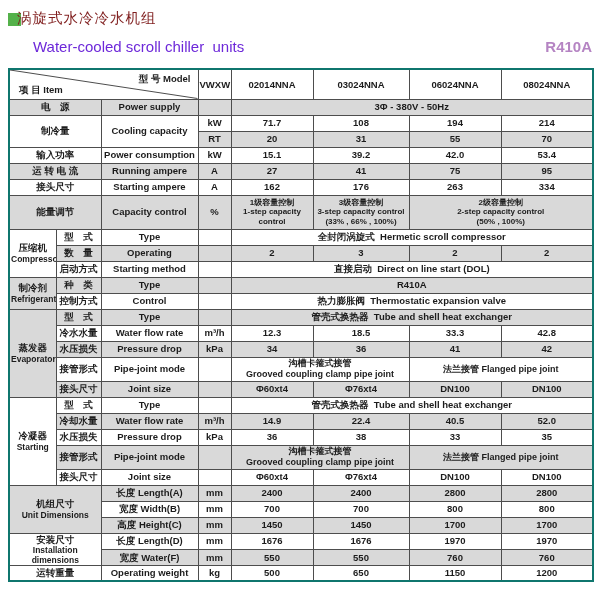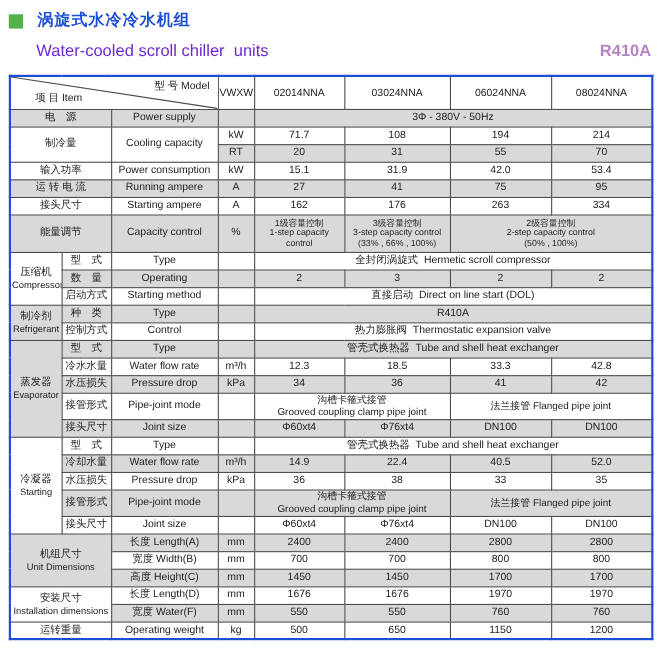--- a/index.html
+++ b/index.html
@@ -2,46 +2,47 @@
 <html lang="zh"><head>
 <meta charset="utf-8">
 <style>
   html,body{margin:0;padding:0;}
   body{
     width:600px;height:592px;background:#ffffff;position:relative;
     font-family:"Liberation Sans","DejaVu Sans",sans-serif;color:#1c1c1c;
     -webkit-font-smoothing:antialiased;
   }
   .green-sq{position:absolute;left:8px;top:13px;width:13px;height:13px;background:#54b14a;}
-  .title-cn{position:absolute;left:34px;top:9px;font-size:14.5px;font-weight:bold;color:#1d4ed8;letter-spacing:1px;}
+  .title-cn{position:absolute;left:17px;top:9px;font-size:14.5px;font-weight:normal;color:#7f1d1d;letter-spacing:1px;}
   .title-en{position:absolute;left:33px;top:38px;font-size:15px;color:#6d28d9;white-space:pre;}
   .badge{position:absolute;right:8px;top:38px;font-size:15px;font-weight:bold;color:#bختc;color:#b584c3;}
   table{
     position:absolute;left:8px;top:68px;width:584px;
     border-collapse:collapse;table-layout:fixed;
-    border:2px solid #1d4ed8;
+    border:2px solid #0f766e;
+    font-weight:bold;
   }
   td{
     border:1px solid #4d4d4d;text-align:center;vertical-align:middle;
     font-size:9.5px;line-height:1.18;padding:0 1px;overflow:hidden;background:#ffffff;
   }
   tr{height:16px;}
   tr.hd{height:30px;}
   tr.cap{height:34px;}
   tr.pipe{height:24px;}
   tr.g td{background:#d9d9d9;}
   td.w{background:#ffffff;}
   .small{font-size:8px;line-height:1.2;}
   .m{font-size:9px;}
   .prewrap{white-space:pre-wrap;}
   .grp-en{font-size:8.5px;}
   .diag{position:relative;padding:0;}
   .diag svg{position:absolute;left:0;top:0;width:100%;height:100%;}
   .diag .tr-lab{position:absolute;top:3px;right:7px;font-size:9.5px;}
-  .diag .bl-lab{position:absolute;bottom:3px;left:9px;font-size:9.5px;margin-left:13px;}
+  .diag .bl-lab{position:absolute;bottom:3px;left:9px;font-size:9.5px;}
 </style>
 </head>
 <body>
 
 <div class="green-sq"></div>
 <div class="title-cn">涡旋式水冷冷水机组</div>
 <div class="title-en">Water-cooled scroll chiller  units</div>
 <div class="badge">R410A</div>
 
 <table>
@@ -95,21 +96,21 @@
   <td>31</td>
   <td>55</td>
   <td>70</td>
 </tr>
 
 <tr>
   <td colspan="2">输入功率</td>
   <td>Power consumption</td>
   <td>kW</td>
   <td>15.1</td>
-  <td>31.9</td>
+  <td>39.2</td>
   <td>42.0</td>
   <td>53.4</td>
 </tr>
 
 <tr class="g">
   <td colspan="2">运 转 电 流</td>
   <td>Running ampere</td>
   <td>A</td>
   <td>27</td>
   <td>41</td>

